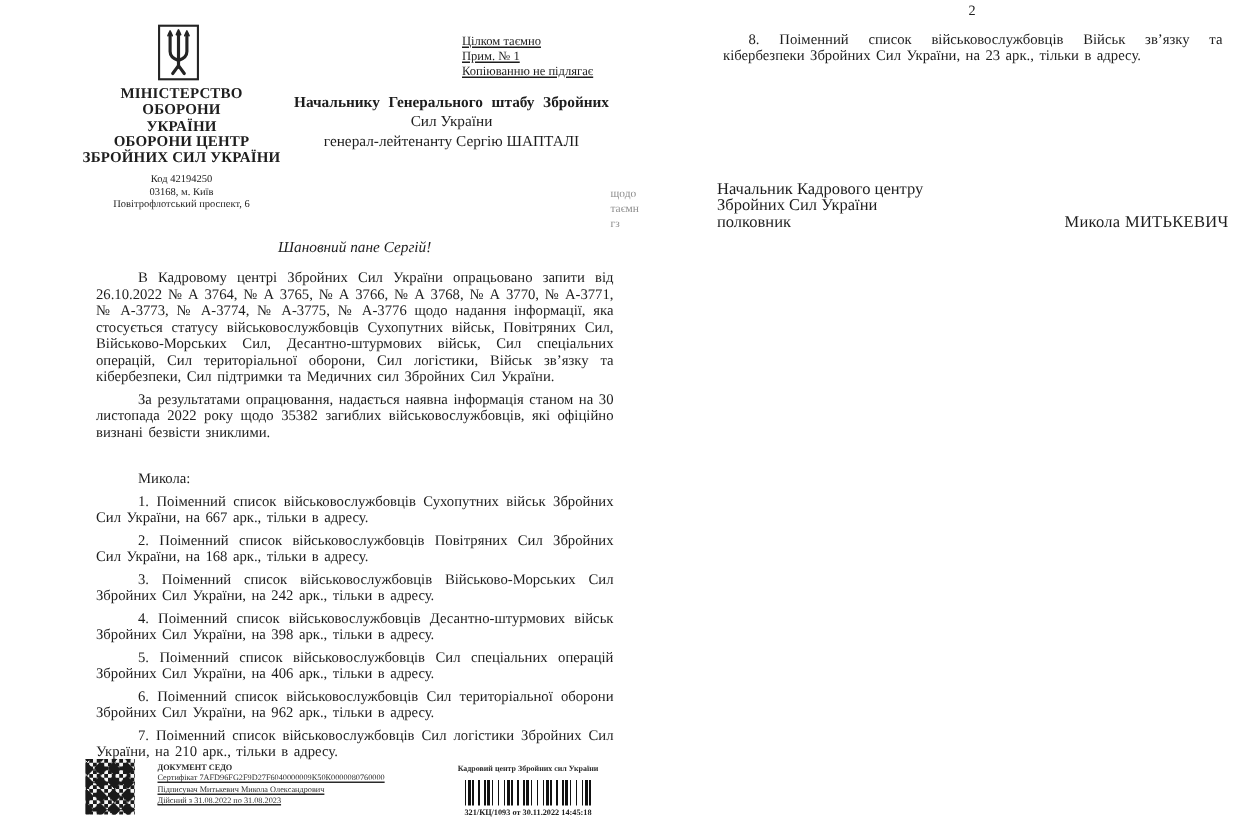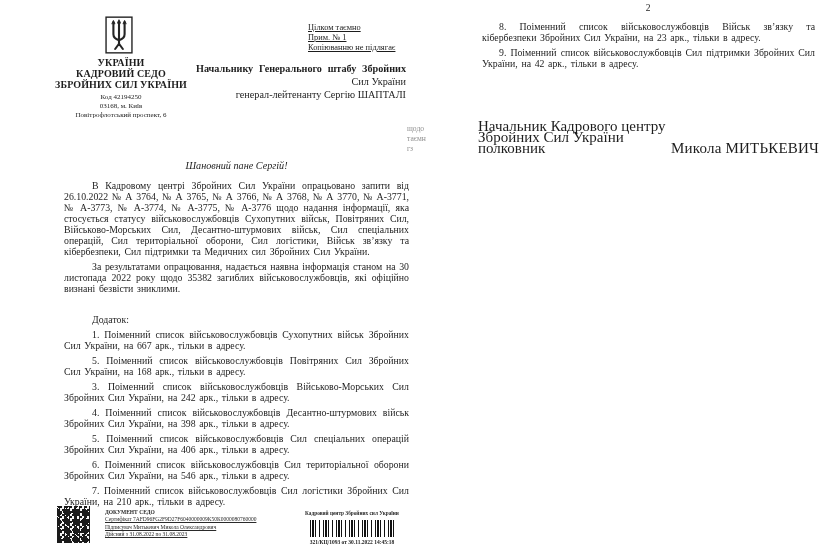--- a/index.html
+++ b/index.html
@@ -16,21 +16,21 @@
 
   
   .emblem{position:absolute;left:50px;top:15px;width:28px;height:40px;}
   .letterhead{position:absolute;left:0;top:58px;width:132px;text-align:center;}
   .lh-org{font-weight:bold;font-size:10px;line-height:10.8px;letter-spacing:.1px;}
   .lh-code{font-size:7px;line-height:9px;margin-top:3px;}
   .lh-addr{font-size:7px;line-height:8.2px;}
 
   .classif{position:absolute;left:253px;top:23px;width:110px;font-size:8.4px;line-height:10px;text-decoration:underline;}
   .recipient{position:absolute;left:141px;top:62px;width:210px;font-size:10.2px;line-height:13px;text-align:justify;}
-  .recipient .rl{text-align:right;}
+  .recipient .rl{text-align:center;}
   .recipient .r1{text-align:justify;text-align-last:justify;font-weight:bold;}
 
   .bleed{position:absolute;left:352px;top:124px;width:24px;font-size:7.6px;line-height:10px;color:#8f8f8f;}
 
   
   .bodytext{position:absolute;left:5px;top:160px;width:353px;}
   .salut{text-align:center;font-size:10.2px;margin-bottom:9px;font-style:italic;}
   .bp{font-size:9.8px;line-height:11px;text-align:justify;text-indent:28px;word-spacing:1.2px;margin:4px;}
   .spacer12{height:12px;}
 
@@ -51,21 +51,21 @@
     background:repeating-linear-gradient(90deg,
       #111 0 1px,#fff 1px 2px,#111 2px 4px,#fff 4px 5px,
       #111 5px 6px,#fff 6px 9px,#111 9px 10px,#fff 10px 13px);
   }
   .reg-num{font-size:5.5px;line-height:7px;font-weight:bold;color:#222;}
 
   
   .pagenum{position:absolute;left:162px;top:3px;width:16px;text-align:center;font-size:9.5px;}
   .p2body{position:absolute;left:0;top:17px;width:341px;}
   .p2body .bp{text-indent:17px;}
-  .signer{position:absolute;left:0;top:121px;width:341px;font-size:15px;line-height:10.8px;}
+  .signer{position:absolute;left:0;top:121px;width:341px;font-size:11px;line-height:10.8px;}
   .signer-name{position:absolute;right:0;bottom:0;letter-spacing:.2px;}
 </style>
 </head>
 <body>
 
 <div class="page" id="page1">
 
   <div class="emblem">
     <svg viewBox="0 0 40 54" width="28" height="40" aria-hidden="true">
       <rect x="1.5" y="1.5" width="37" height="51" fill="none" stroke="#242424" stroke-width="2"></rect>
@@ -77,22 +77,23 @@
       </g>
       <g fill="none" stroke="#242424" stroke-width="1.6" stroke-linecap="round" stroke-linejoin="round">
         <path d="M10 11 L12 6.5 L14 11"></path>
         <path d="M18 10 L20 5.5 L22 10"></path>
         <path d="M26 11 L28 6.5 L30 11"></path>
       </g>
     </svg>
   </div>
 
   <div class="letterhead">
+    <div class="lh-org">МІНІСТЕРСТВО ОБОРОНИ</div>
     <div class="lh-org">УКРАЇНИ</div>
-    <div class="lh-org">КАДРОВИЙ СЕДО</div>
+    <div class="lh-org">ОБОРОНИ ЦЕНТР</div>
     <div class="lh-org">ЗБРОЙНИХ СИЛ УКРАЇНИ</div>
     <div class="lh-code">Код 42194250</div>
     <div class="lh-addr">03168, м. Київ</div>
     <div class="lh-addr">Повітрофлотський проспект, 6</div>
   </div>
 
   <div class="classif">
     <div>Цілком таємно</div>
     <div>Прим. № 1</div>
     <div>Копіюванню не підлягає</div>
@@ -108,27 +109,27 @@
     <div>щодо</div>
     <div>таємн</div>
     <div>гз</div>
   </div>
 
   <div class="bodytext">
     <div class="salut">Шановний пане Сергій!</div>
     <p class="bp">В Кадровому центрі Збройних Сил України опрацьовано запити від 26.10.2022 № А 3764, № А 3765, № А 3766, № А 3768, № А 3770, № А-3771, № А-3773, № А-3774, № А-3775, № А-3776 щодо надання інформації, яка стосується статусу військовослужбовців Сухопутних військ, Повітряних Сил, Військово-Морських Сил, Десантно-штурмових військ, Сил спеціальних операцій, Сил територіальної оборони, Сил логістики, Військ зв’язку та кібербезпеки, Сил підтримки та Медичних сил Збройних Сил України.</p>
     <p class="bp">За результатами опрацювання, надається наявна інформація станом на 30 листопада 2022 року щодо 35382 загиблих військовослужбовців, які офіційно визнані безвісти зниклими.</p>
     <div class="spacer12"></div>
-    <p class="bp">Додаток:</p>
+    <p class="bp">Микола:</p>
     <p class="bp">1. Поіменний список військовослужбовців Сухопутних військ Збройних Сил України, на 667 арк., тільки в адресу.</p>
-    <p class="bp">5. Поіменний список військовослужбовців Повітряних Сил Збройних Сил України, на 168 арк., тільки в адресу.</p>
+    <p class="bp">2. Поіменний список військовослужбовців Повітряних Сил Збройних Сил України, на 168 арк., тільки в адресу.</p>
     <p class="bp">3. Поіменний список військовослужбовців Військово-Морських Сил Збройних Сил України, на 242 арк., тільки в адресу.</p>
     <p class="bp">4. Поіменний список військовослужбовців Десантно-штурмових військ Збройних Сил України, на 398 арк., тільки в адресу.</p>
     <p class="bp">5. Поіменний список військовослужбовців Сил спеціальних операцій Збройних Сил України, на 406 арк., тільки в адресу.</p>
-    <p class="bp">6. Поіменний список військовослужбовців Сил територіальної оборони Збройних Сил України, на 546 арк., тільки в адресу.</p>
+    <p class="bp">6. Поіменний список військовослужбовців Сил територіальної оборони Збройних Сил України, на 962 арк., тільки в адресу.</p>
     <p class="bp">7. Поіменний список військовослужбовців Сил логістики Збройних Сил України, на 210 арк., тільки в адресу.</p>
   </div>
 
   <div class="qr"></div>
 
   <div class="esign">
     <div class="t">ДОКУМЕНТ СЕДО</div>
     <div class="u">Сертифікат 7AFD96FG2F9D27F6040000009К50К0000080760000</div>
     <div class="u">Підписувач Митькевич Микола Олександрович</div>
     <div class="u">Дійсний з 31.08.2022 по 31.08.2023</div>
@@ -141,21 +142,20 @@
   </div>
 
 </div>
 
 <div class="page" id="page2">
 
   <div class="pagenum">2</div>
 
   <div class="p2body">
     <p class="bp">8. Поіменний список військовослужбовців Військ зв’язку та кібербезпеки Збройних Сил України, на 23 арк., тільки в адресу.</p>
-    <p class="bp">9. Поіменний список військовослужбовців Сил підтримки Збройних Сил України, на 42 арк., тільки в адресу.</p>
   </div>
 
   <div class="signer">
     <div>Начальник Кадрового центру</div>
     <div>Збройних Сил України</div>
     <div>полковник</div>
     <div class="signer-name">Микола МИТЬКЕВИЧ</div>
   </div>
 
 </div>

